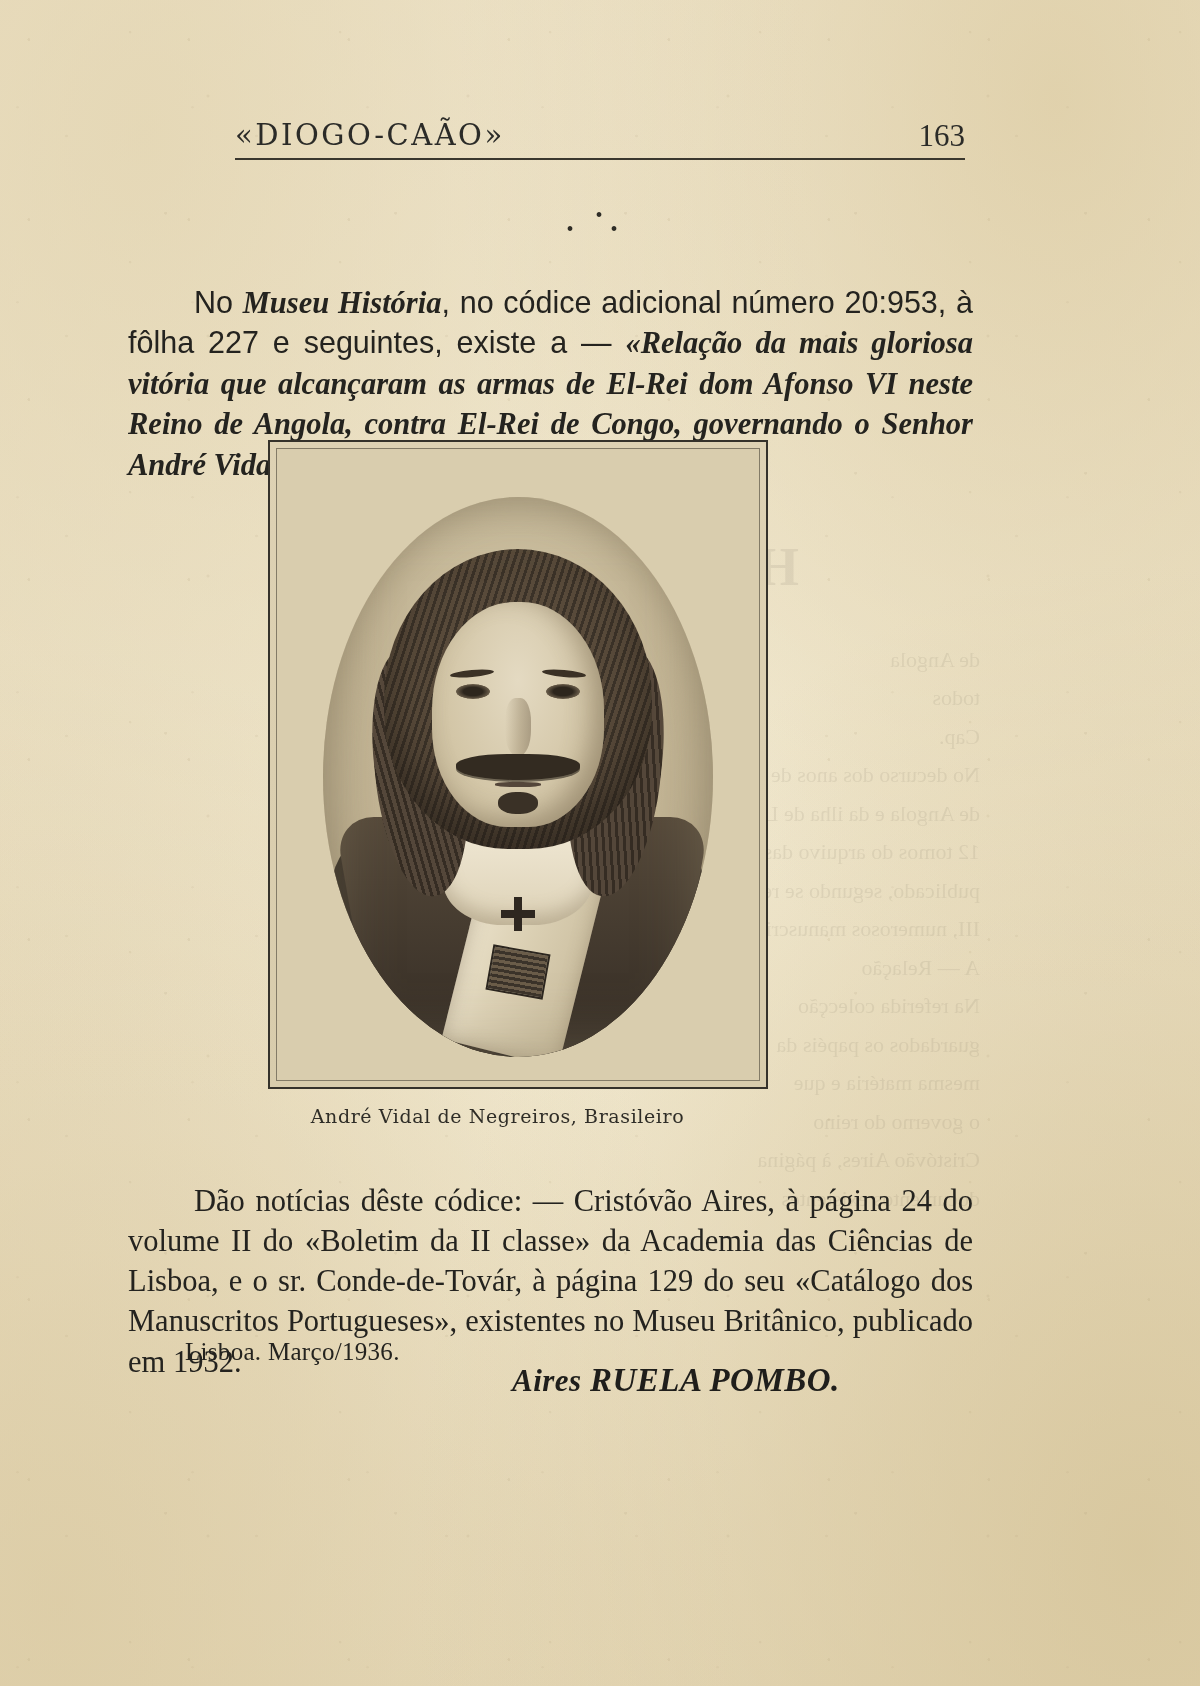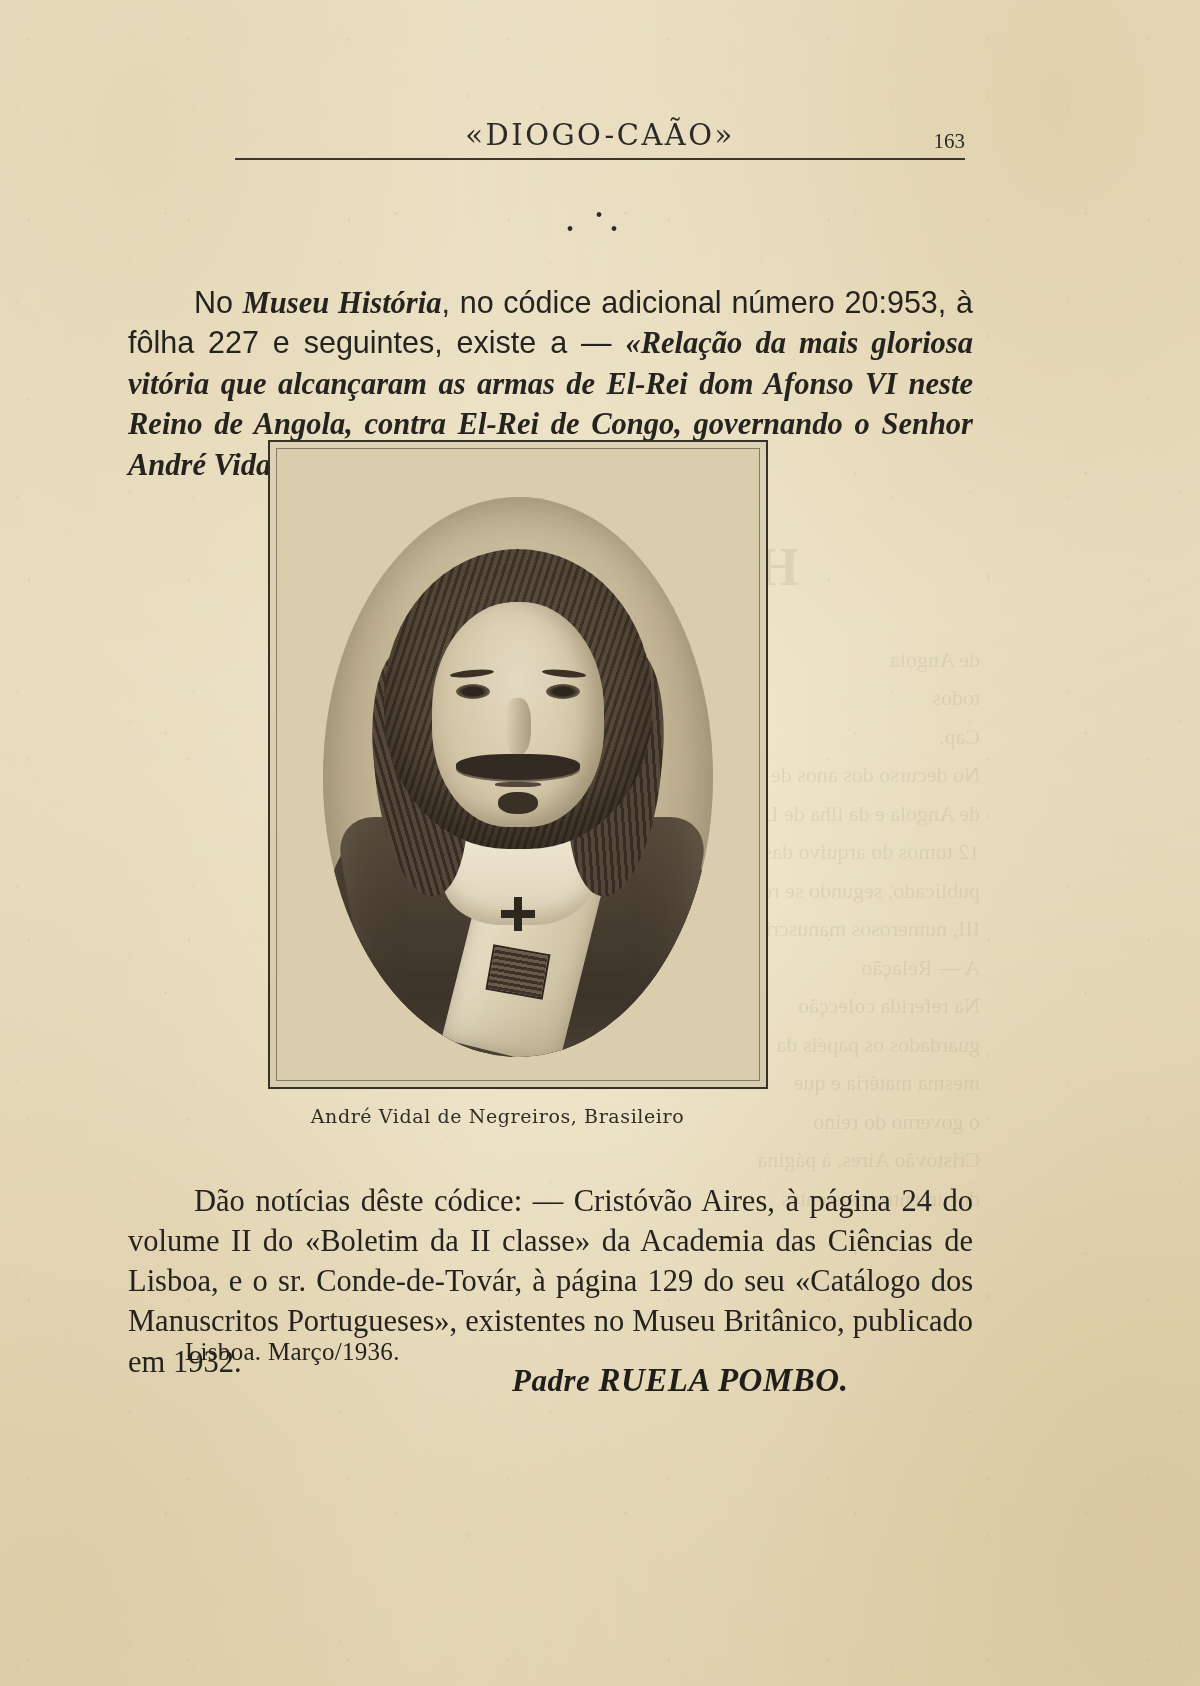--- a/index.html
+++ b/index.html
@@ -72,35 +72,34 @@
   
   .header {
     position: absolute;
     left: 235px;
     top: 118px;
     width: 730px;
   }
   .header-row {
     display: flex;
     align-items: baseline;
-    justify-content: center;
     position: relative;
   }
   .running-title {
     font-family: "DejaVu Serif", serif;
     font-size: 29px;
     letter-spacing: 2.5px;
     color: #2b2b28;
   }
   .page-number {
     position: absolute;
     right: 0;
     bottom: -2px;
     font-family: "Liberation Serif", serif;
-    font-size: 21px;
+    font-size: 31px;
     color: #2b2b28;
   }
   .rule {
     margin-top: 6px;
     height: 2px;
     background: #3a372e;
     width: 100%;
   }
 
   
@@ -477,15 +476,15 @@
         </div>
       </div>
     </div>
     <div class="caption">André Vidal de Negreiros, Brasileiro</div>
   </div>
 
   <p class="body-par"><span class="ind"></span><span>Dão notícias dêste códice: — Cristóvão Aires, à página 24 do volume II do «Boletim da II classe» da Academia das Ciências de Lisboa, e o sr. Conde-de-Továr, à página 129 do seu «Catálogo dos Manuscritos Portugueses», existentes no Museu Britânico, publicado em 1932.</span></p>
 
   <div class="place-date">Lisboa. Março/1936.</div>
 
-  <div class="signature"><span>Padre </span><span class="big">RUELA POMBO.</span></div>
+  <div class="signature"><span>Aires </span><span class="big">RUELA POMBO.</span></div>
 
 </div>
 
 </body></html>

